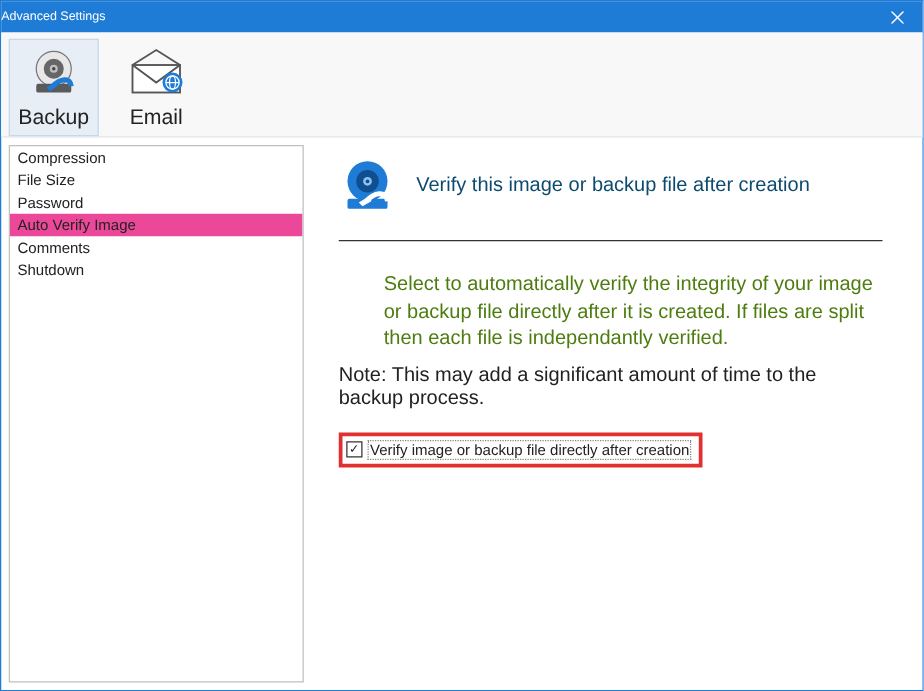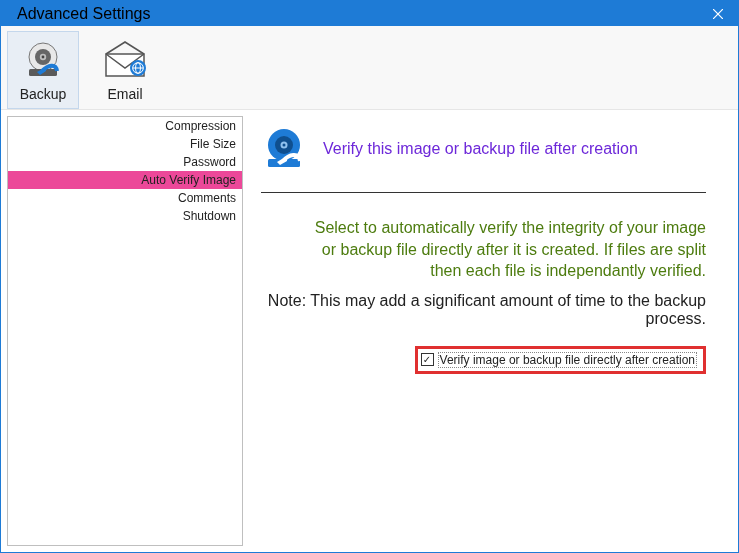--- a/index.html
+++ b/index.html
@@ -12,26 +12,26 @@
     overflow: hidden;
   }
   .window {
     width: 739px; height: 553px;
     border: 1px solid #1e7bd6;
     display: flex;
     flex-direction: column;
   }
   .titlebar {
     background: #1e7bd6;
-    color: #000000;
+    color: #ffffff;
     height: 25px;
     display: flex;
     align-items: center;
-    padding-left: 16px;
-    font-size: 16px;
+    padding-left: 0;
+    font-size: 10px;
   }
   .titlebar .spacer { flex: 1; }
   .titlebar .close {
     width: 40px; height: 25px;
     display: flex; align-items: center; justify-content: center;
     cursor: pointer;
   }
   .titlebar .close svg { width: 10px; height: 10px; }
   .ribbon {
     height: 84px;
@@ -51,28 +51,27 @@
     border: 1px solid transparent;
   }
   .ribbon-item.selected {
     background: #e8eef5;
     border: 1px solid #c4d7ec;
   }
   .ribbon-item .icon-wrap {
     height: 44px; width: 48px;
     display: flex; align-items: center; justify-content: center;
   }
-  .ribbon-item .label { font-size: 14px; color: #222; }
+  .ribbon-item .label { font-size: 17px; color: #222; }
   .body {
     flex: 1;
     display: flex;
     padding: 6px;
-    gap: 14px;
+    gap: 24px;
     overflow: hidden;
-    text-align: right;
   }
   .sidebar {
     width: 236px;
     border: 1px solid #bfbfbf;
     background: #fff;
     padding: 0;
     overflow: auto;
   }
   .sidebar-item {
     padding: 1px 6px;
@@ -92,21 +91,21 @@
   }
   .header-row {
     display: flex;
     align-items: center;
     gap: 16px;
     padding-bottom: 20px;
     border-bottom: 1px solid #333;
     margin-bottom: 24px;
   }
   .header-icon { width: 46px; height: 46px; flex-shrink: 0; }
-  .header-title { font-size: 16px; color: #6d28d9; }
+  .header-title { font-size: 16px; color: #0c4a6e; }
   .desc { font-size: 16px; color: #4d7c0f; line-height: 1.35; margin-bottom: 10px; margin-left: 36px; }
   .note { font-size: 16px; color: #222; margin-bottom: 18px; }
   .highlight-box {
     display: inline-flex;
     align-items: center;
     border: 3px solid #e03030;
     padding: 3px 6px 3px 3px;
     gap: 4px;
   }
   .checkbox {

